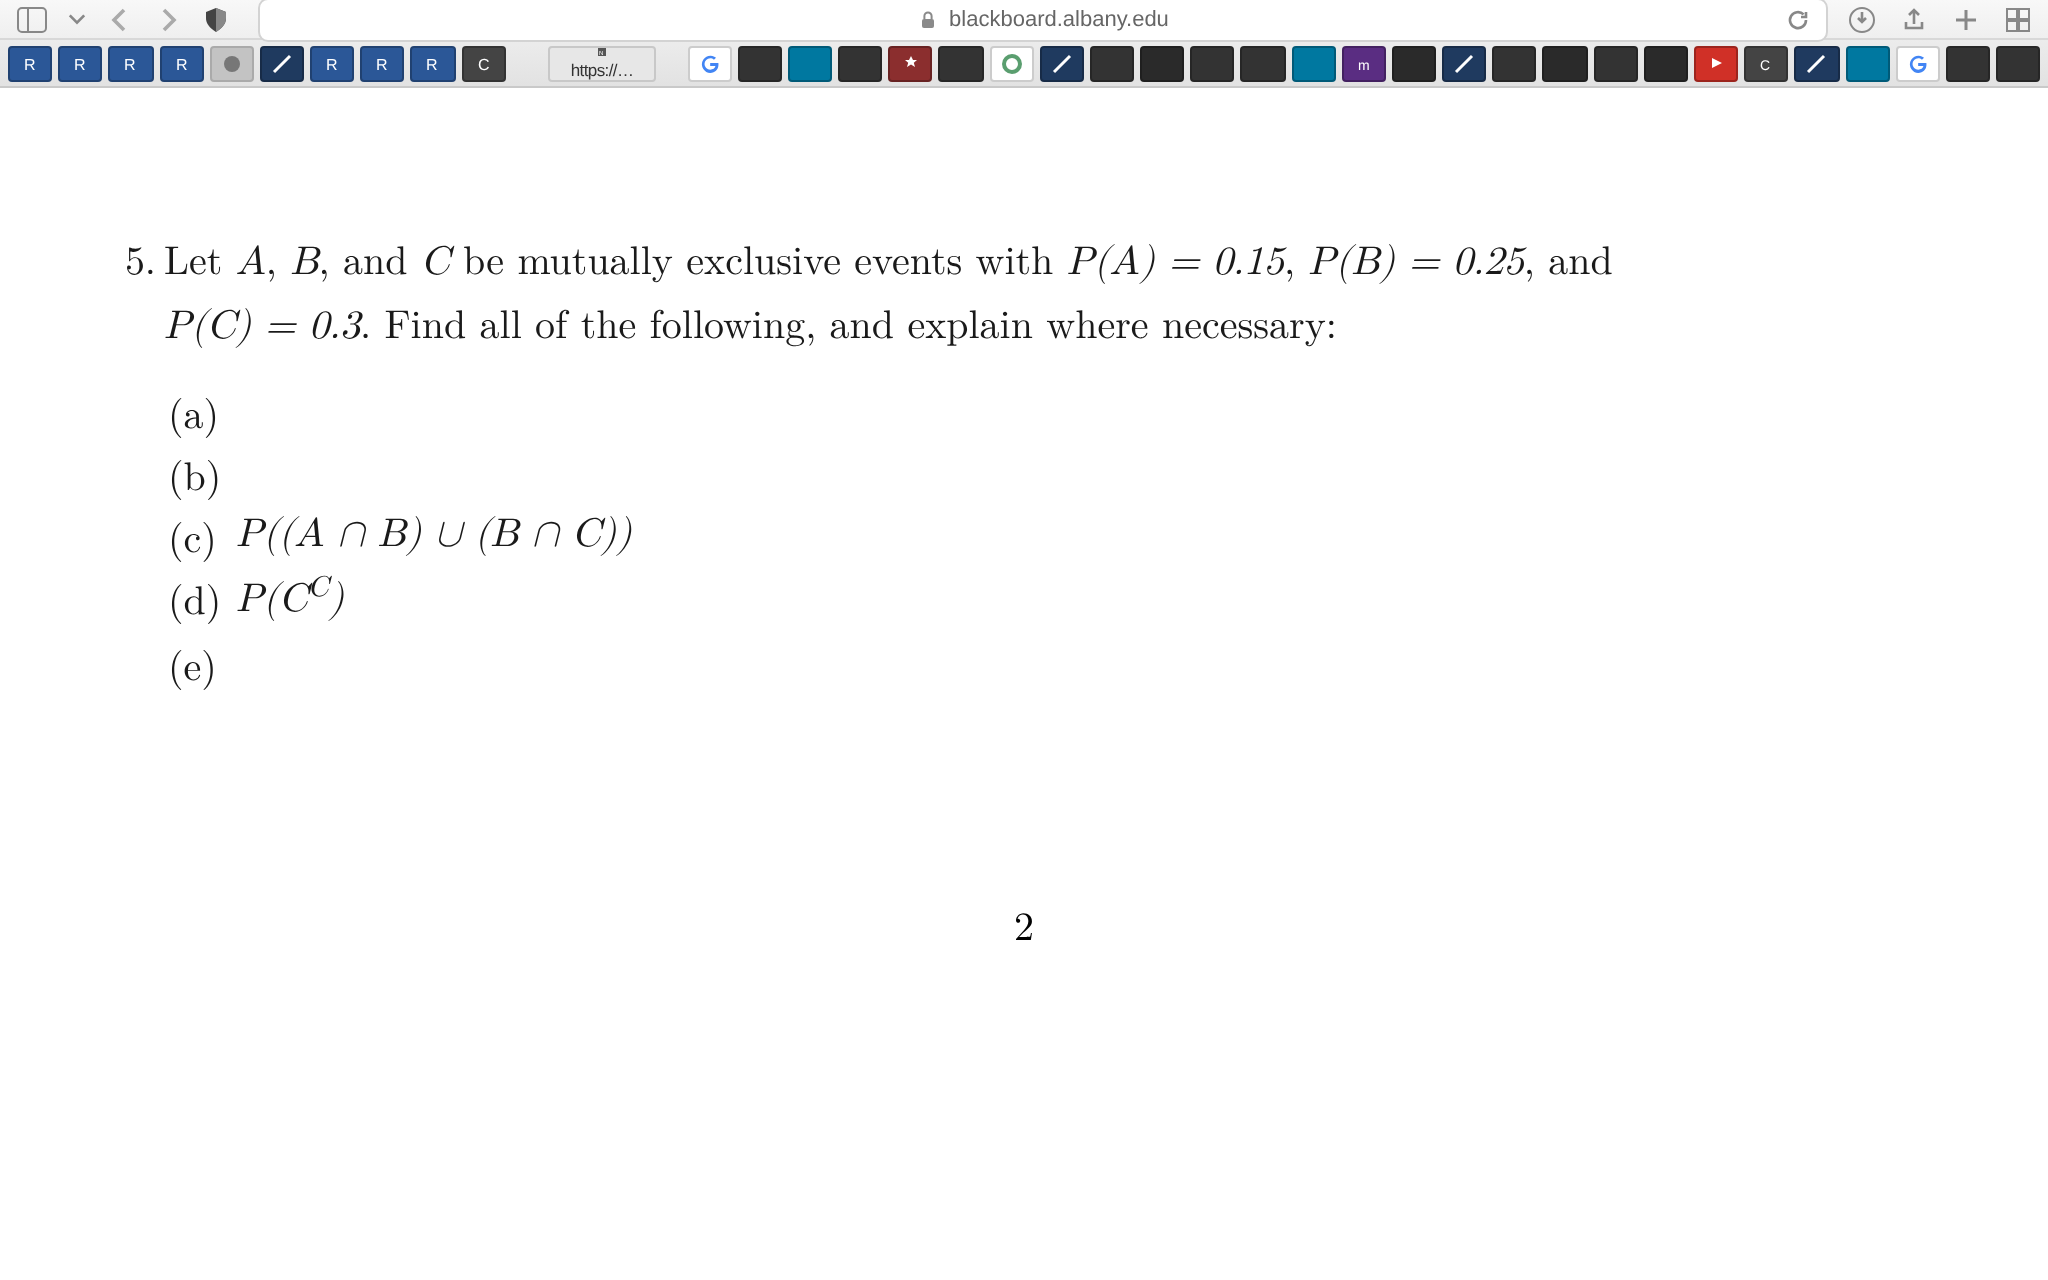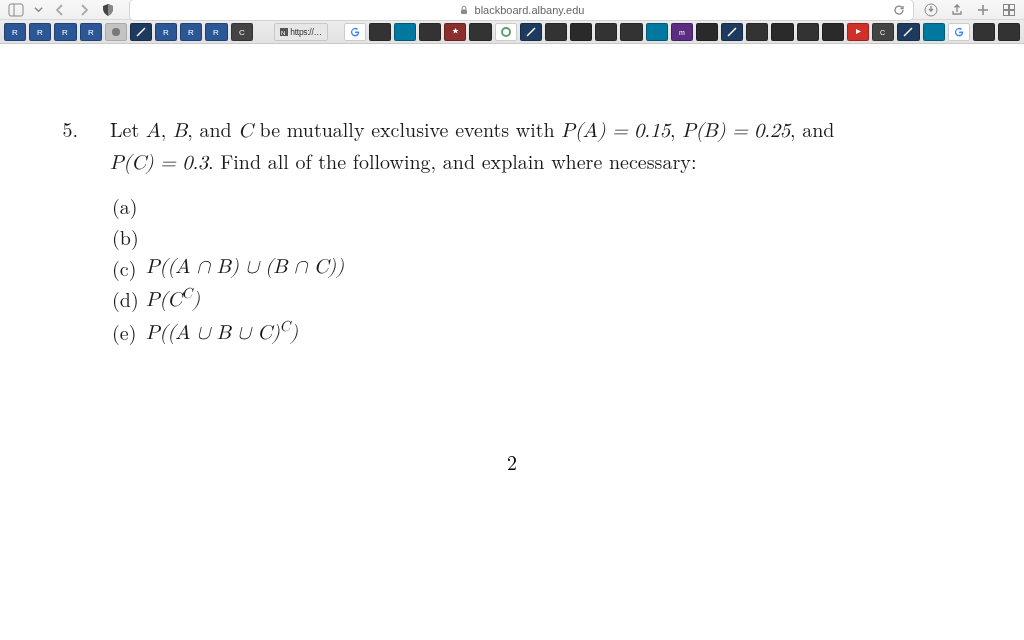--- a/index.html
+++ b/index.html
@@ -15,26 +15,26 @@
   .bm { width: 23px; height: 18px; border: 1px solid rgba(0,0,0,.25); border-radius: 2px; display: flex; align-items: center; justify-content: center; background: #333; }
   .bm svg { display:block; }
   .bm.b-blue { background:#2b5797; }
   .bm.b-gray { background:#c3c3c3; border-color:#aaa; }
   .bm.b-white { background:#fff; border-color:#ccc; }
   .bm.b-darkr { background:#8b2e2e; }
   .bm.b-red { background:#d03027; }
   .bm.b-teal { background:#0078a0; }
   .bm.b-purple { background:#5a2d82; }
   .bm.b-navy { background:#1f3a5f; }
-  .bm.https { width: 56px; background:#e7e7e7; border-color:#c8c8c8; color:#333; font-size:8.5px; letter-spacing:-.3px; display:flex; align-items:center; justify-content:center; gap:2px; }
+  .bm.https { width: 56px; background:#e7e7e7; border-color:#c8c8c8; color:#333; font-size:8.5px; letter-spacing:-.3px; display:flex; align-items:center; justify-content:center; gap:2px;flex-direction:column; }
   .page { width: 1024px; height: 586px; background: #fff; position: relative; }
   .content { position: absolute; left: 56px; top: 70px; width: 780px; font-family: "Latin Modern Roman", "CMU Serif", "Times New Roman", Times, serif; color: #1a1a1a; font-size: 20px; line-height: 1.5; }
   .q { display: flex; }
   .qnum { width: 26px; flex: none; text-align: right; padding-right: 4px; }
-  .qbody { flex: 1; margin-left: 28px; }
+  .qbody { flex: 1; }
   .math { font-style: italic; font-family: "Latin Modern Math","Cambria Math","Times New Roman",serif; }
   .subs { margin-top: 12px; padding-left: 2px; }
   .sub { display: flex; line-height: 1.55; }
   .sublab { width: 34px; flex: none; }
   .pagenum { position: absolute; left: 0; right: 0; bottom: 154px; text-align: center; font-family: "Latin Modern Roman","Times New Roman",serif; font-size: 20px; }
   .sup { font-size: .72em; vertical-align: super; font-style: italic; }
   .complement { font-style: italic; }
 </style>
 </head>
 <body>
@@ -268,20 +268,19 @@
           <div class="sub">
             <div class="sublab">(c)</div>
             <div class="math">P((A ∩ B) ∪ (B ∩ C))</div>
           </div>
           <div class="sub">
             <div class="sublab">(d)</div>
             <div class="math"><span>P(C</span><span class="sup complement">C</span><span>)</span></div>
           </div>
           <div class="sub">
             <div class="sublab">(e)</div>
-            <div class="math"><span>P((A ∪ B ∪ C)</span><span class="sup complement">C</span><span>)</span></div>
           </div>
         </div>
       </div>
     </div>
   </div>
   <div class="pagenum">2</div>
 </div>
 
 </body></html>

